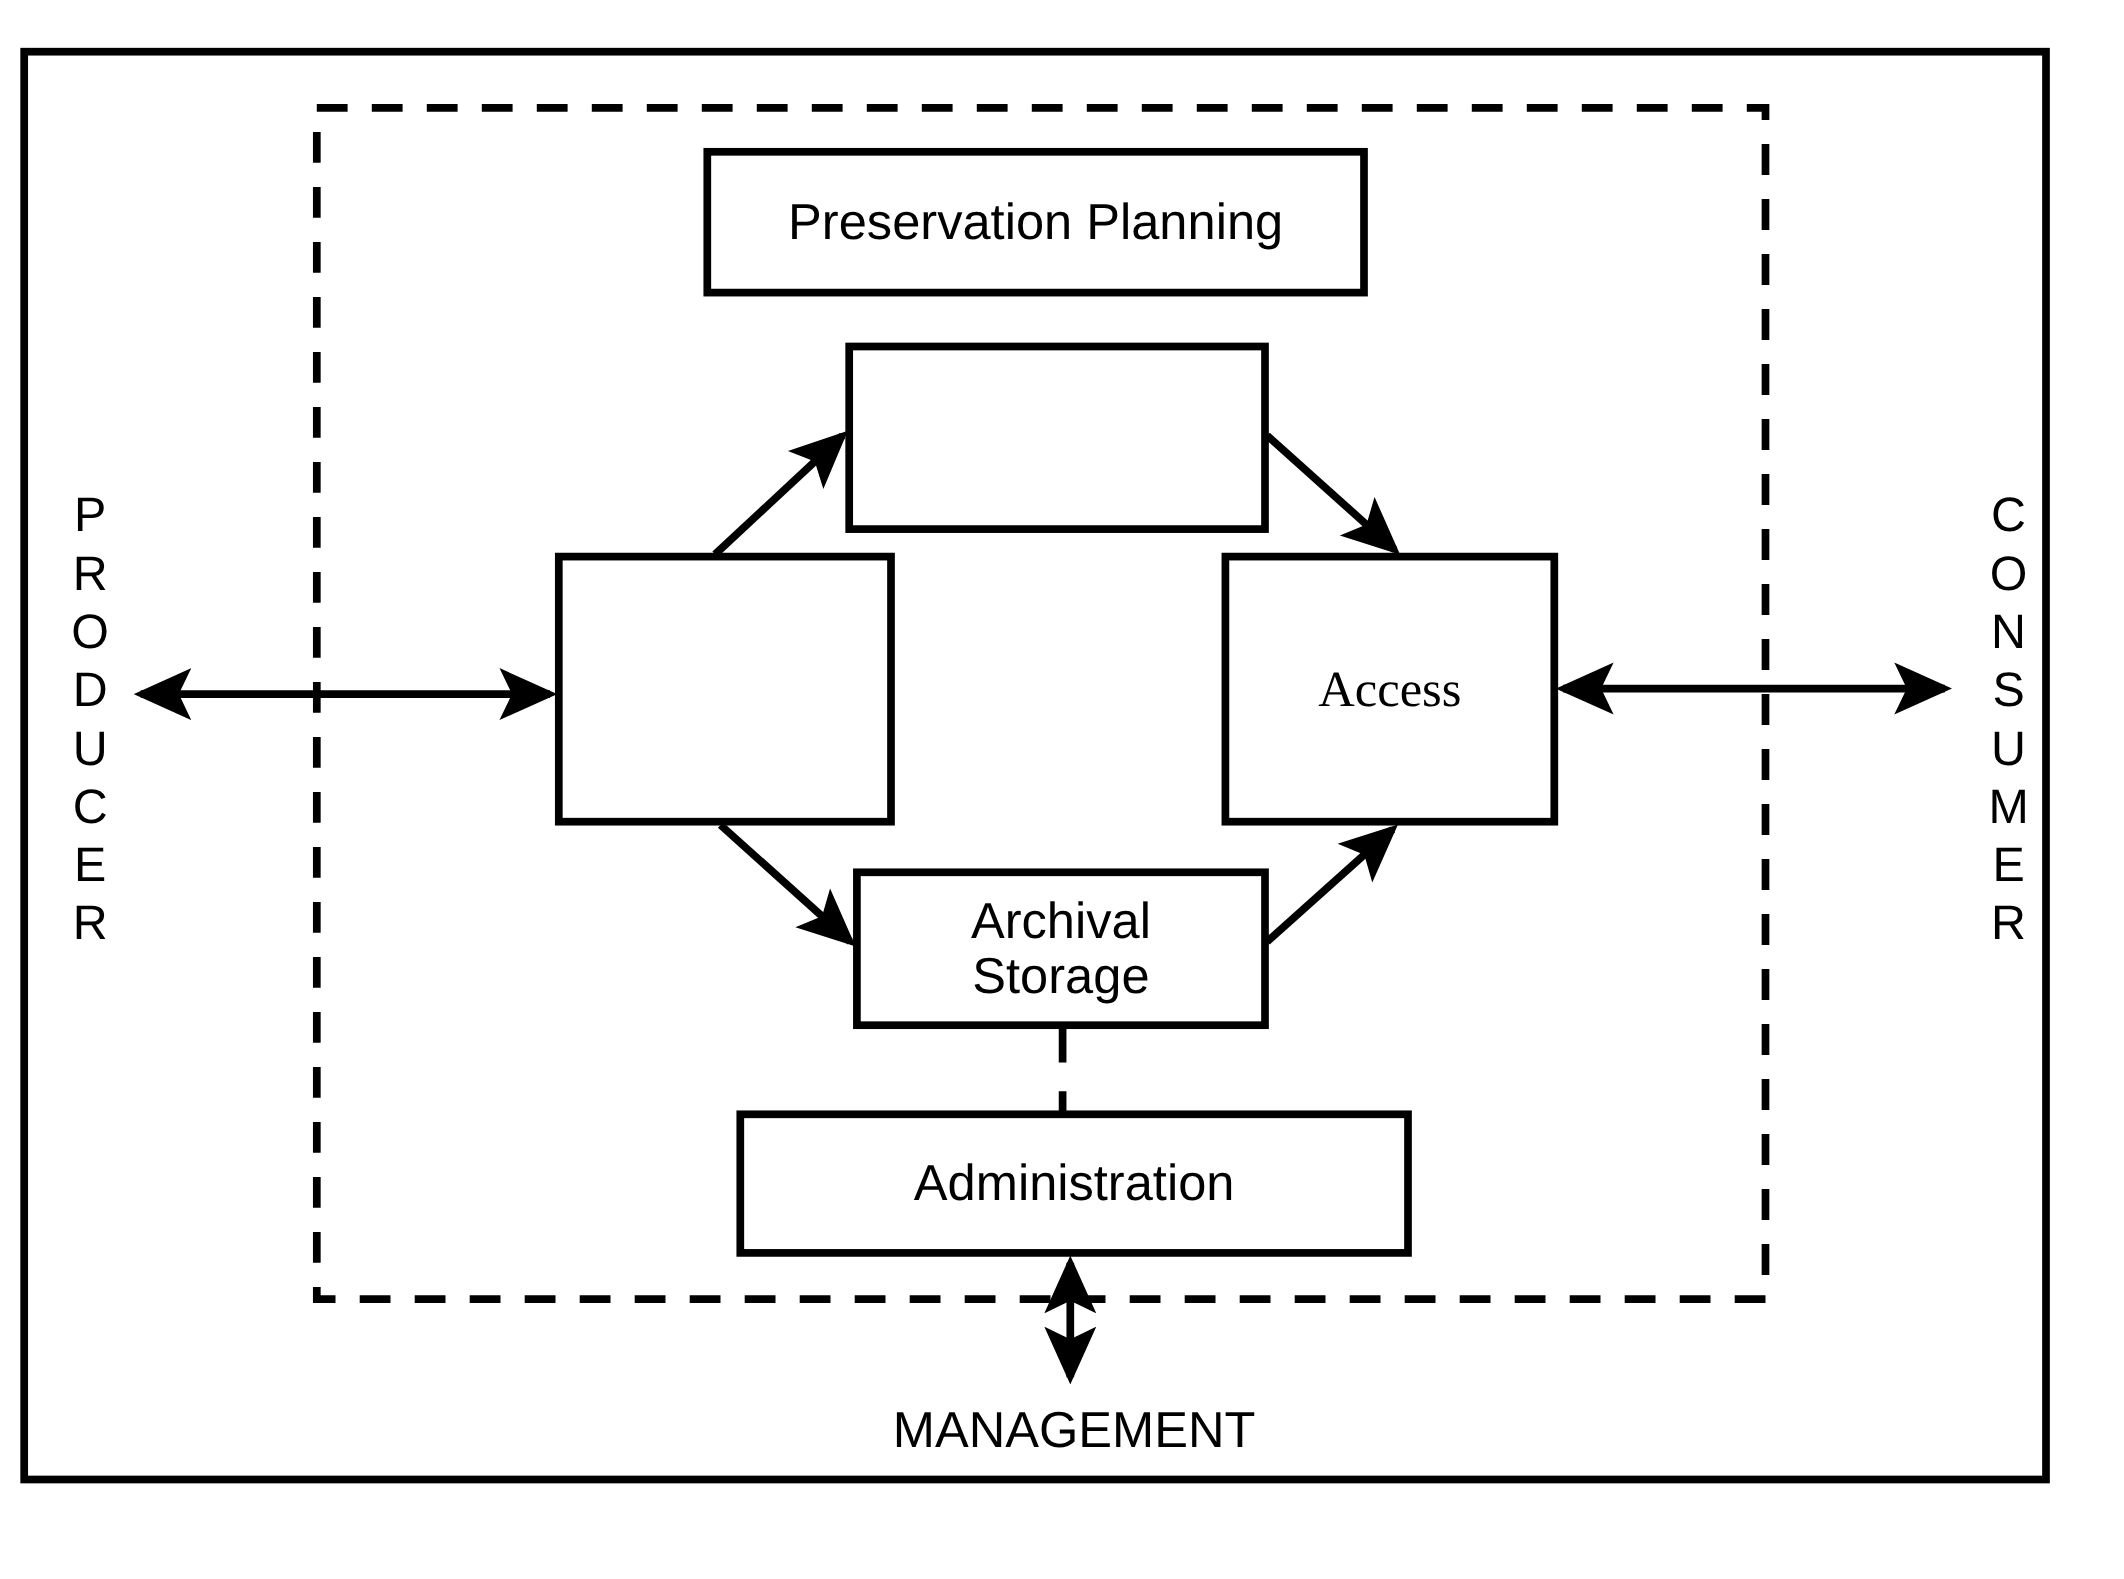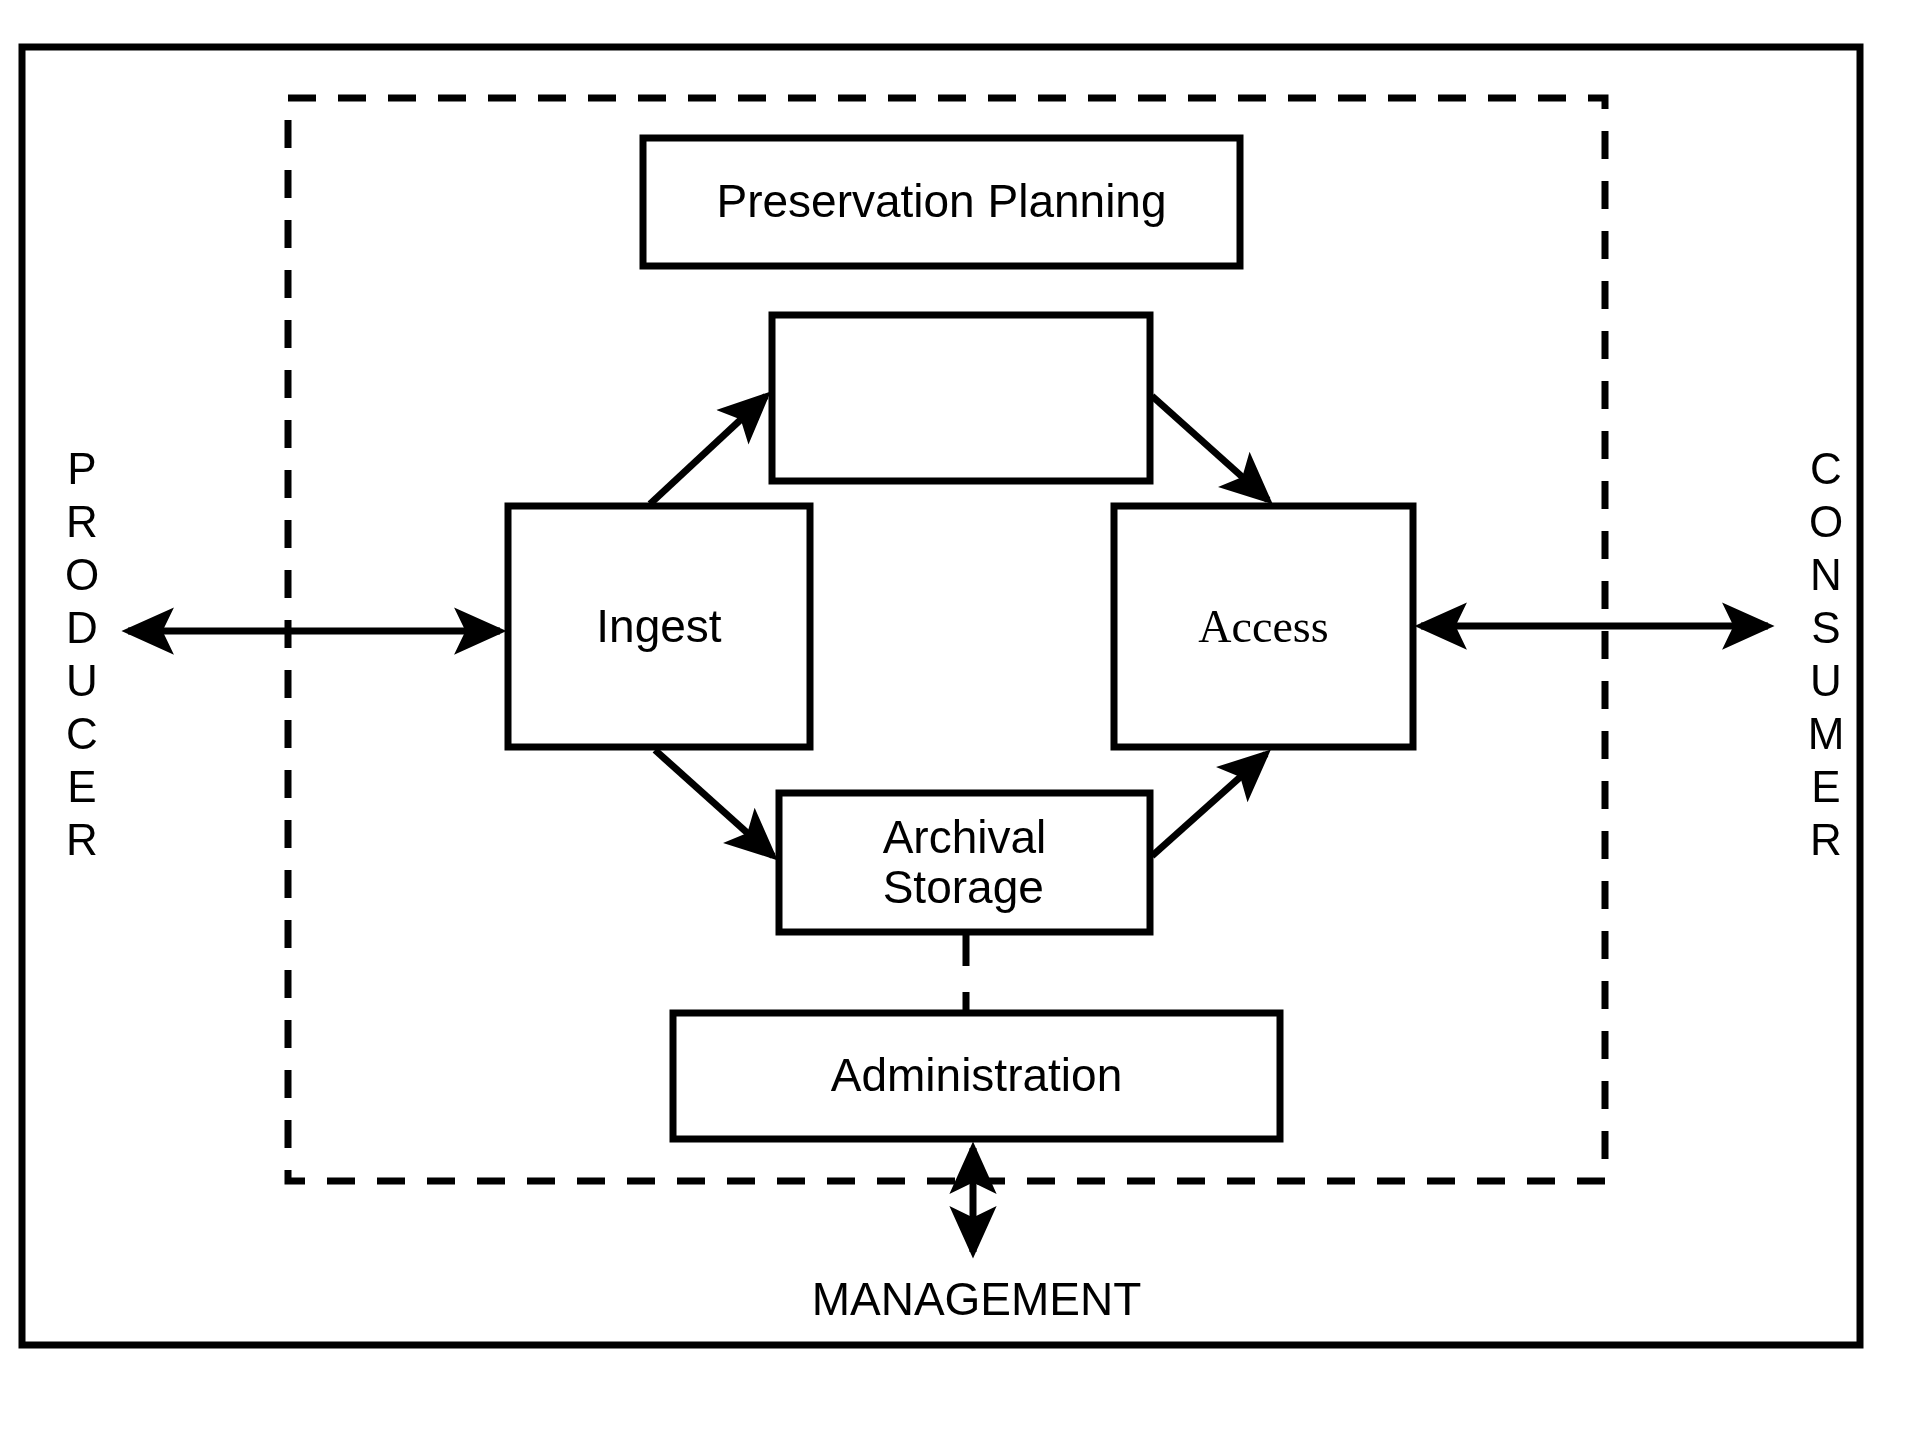--- a/index.html
+++ b/index.html
@@ -23,20 +23,21 @@
     left: 0;
     top: 0;
     width: 1931px;
     height: 1435px;
   }
   .box-label {
     position: absolute;
     display: flex;
     align-items: center;
     justify-content: center;
+    text-align: center;
     font-family: "Liberation Sans", sans-serif;
     font-size: 46px;
     line-height: 1.08;
     color: #000000;
     white-space: pre-line;
     pointer-events: none;
   }
   .side-actor {
     position: absolute;
     display: flex;
@@ -105,21 +106,20 @@
     <line x1="1152" y1="856" x2="1266" y2="754" stroke="#000000" stroke-width="7" marker-end="url(#arrowEnd)"></line>
 
     <line x1="966" y1="934" x2="966" y2="1012" stroke="#000000" stroke-width="7" stroke-dasharray="32 26"></line>
 
     <line x1="973" y1="1148" x2="973" y2="1252" stroke="#000000" stroke-width="7" marker-start="url(#arrowStart)" marker-end="url(#arrowEnd)"></line>
   </svg>
 
   <div class="box-label" style="left:643px; top:138px; width:597px; height:128px;">Preservation Planning</div>
 
 
-  <div class="box-label" style="left:508px; top:506px; width:302px; height:241px;">Ingest</div>
 
   <div class="box-label" style="left:1114px; top:506px; width:299px; height:241px;font-family:Liberation Serif, serif;">Access</div>
 
   <div class="box-label" style="left:779px; top:793px; width:371px; height:139px;">Archival
 Storage</div>
 
   <div class="box-label" style="left:673px; top:1013px; width:607px; height:126px;">Administration</div>
 
   <div class="side-actor" id="producer-actor" style="left:46px; top:442px; width:72px;">
       <span>P</span>

